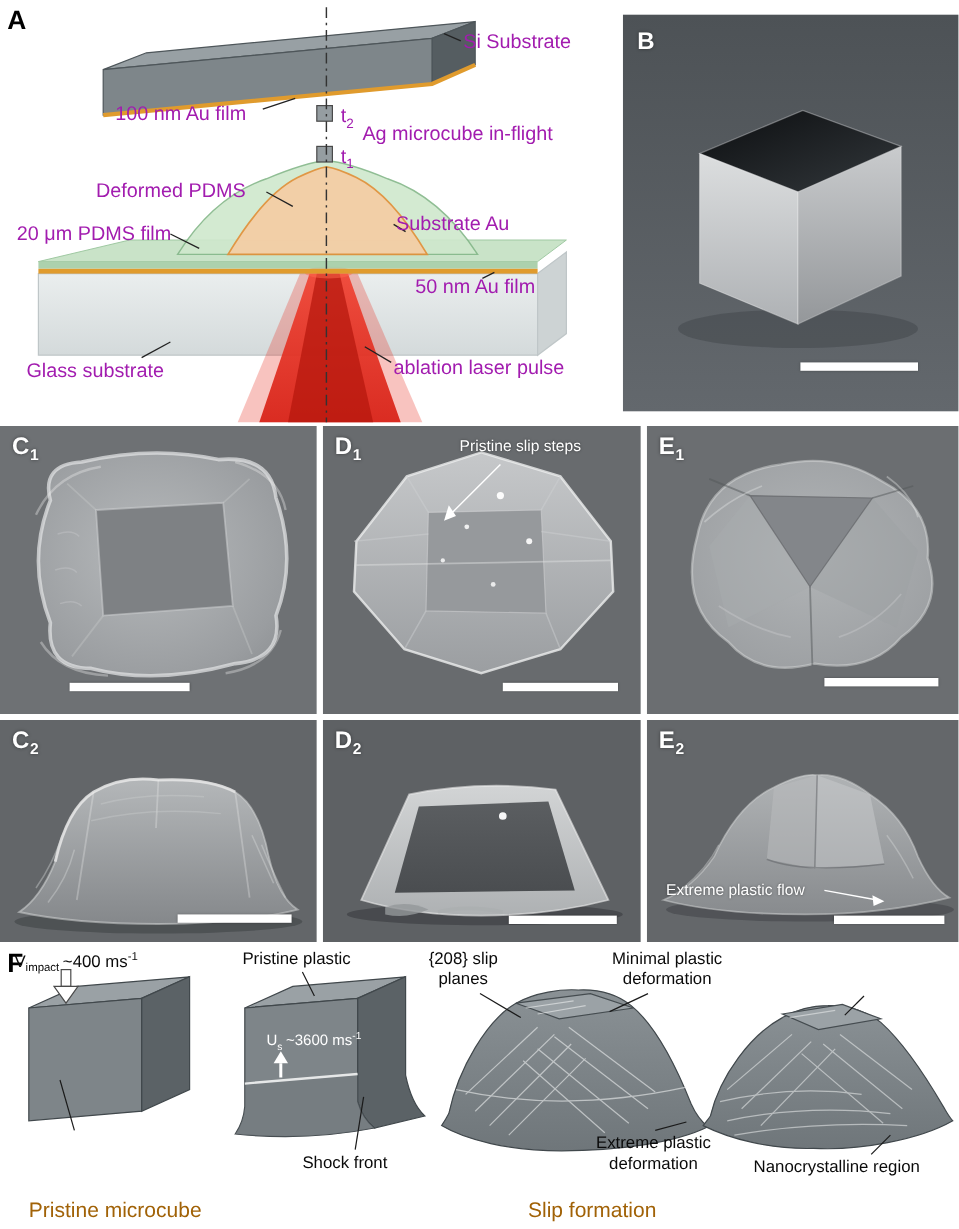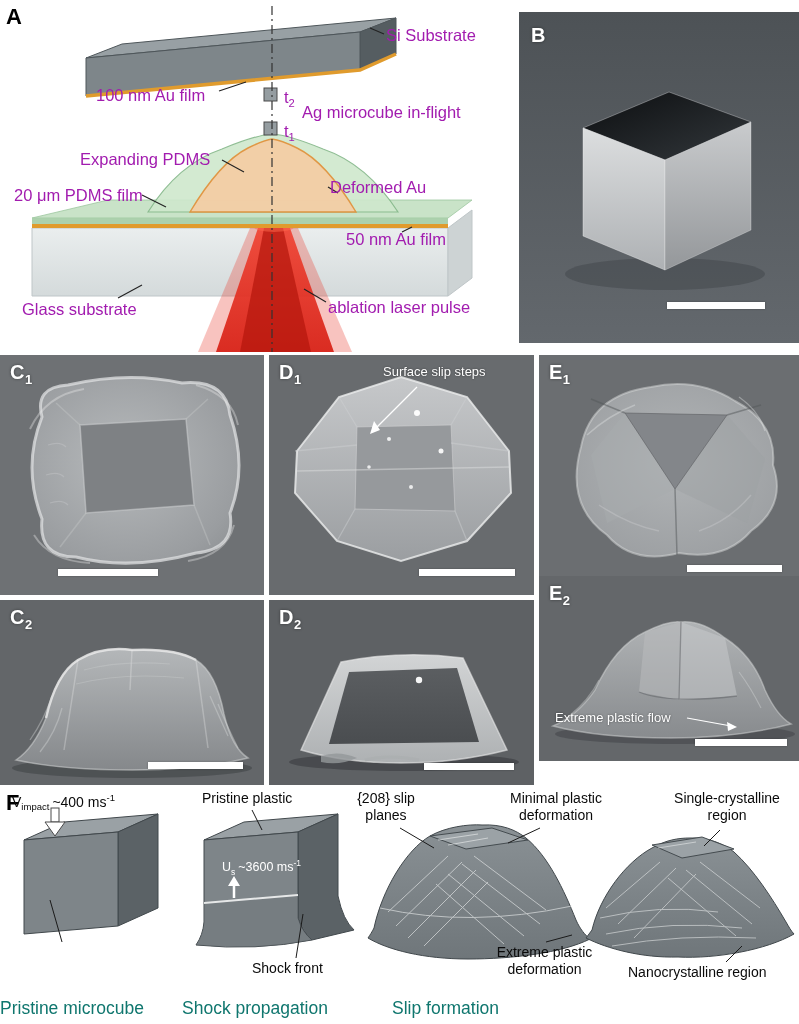--- a/index.html
+++ b/index.html
@@ -10,21 +10,21 @@
   .panel>svg{position:absolute;left:0;top:0}
   .ov{position:absolute;line-height:1.18}
   .lblA{font-size:16.5px;color:#a21caf;white-space:nowrap}
   .letter{font-size:22px;font-weight:700;color:#000}
   .sem-letter{color:#fff;font-weight:700;font-size:20px;letter-spacing:.5px;text-shadow:0 0 3px rgba(0,0,0,.45)}
   .sem-letter sub{font-size:13px}
   .sem-annot{color:#fff;font-size:13px;white-space:nowrap;text-shadow:0 0 2px rgba(0,0,0,.5)}
   .scalebar{position:absolute;background:#fff;box-shadow:0 0 2px rgba(0,0,0,.35)}
   .f-label{font-size:14px;color:#0a0a0a;white-space:pre-line}
   .center{text-align:center}
-  .f-caption{font-size:17.5px;color:#0f766e;text-align:left;white-space:nowrap}
+  .f-caption{font-size:17.5px;color:#a16207;text-align:right;white-space:nowrap}
   .u-label{color:#fff;font-size:12.5px;white-space:nowrap}
   sub{font-size:68%}
   sup{font-size:68%}
   .val{margin-left:3px}
 </style>
 </head>
 <body>
 
 <div class="figure">
 
@@ -85,22 +85,22 @@
         <line x1="118" y1="298" x2="142" y2="285"></line>
         <line x1="326" y1="302" x2="304" y2="289"></line>
       </g>
     </svg>
     <span class="ov letter" style="left:6px;top:4px">A</span>
     <span class="ov lblA" style="left:386px;top:26px">Si Substrate</span>
     <span class="ov lblA" style="left:96px;top:86px">100 nm Au film</span>
     <span class="ov lblA" style="left:284px;top:88px"><span>t</span><sub>2</sub></span>
     <span class="ov lblA" style="left:284px;top:122px"><span>t</span><sub>1</sub></span>
     <span class="ov lblA" style="left:302px;top:103px">Ag microcube in-flight</span>
-    <span class="ov lblA" style="left:80px;top:150px">Expanding PDMS</span>
-    <span class="ov lblA" style="left:330px;top:178px">Deformed Au</span>
+    <span class="ov lblA" style="left:80px;top:150px">Deformed PDMS</span>
+    <span class="ov lblA" style="left:330px;top:178px">Substrate Au</span>
     <span class="ov lblA" style="left:14px;top:186px">20 μm PDMS film</span>
     <span class="ov lblA" style="left:346px;top:230px">50 nm Au film</span>
     <span class="ov lblA" style="left:22px;top:300px">Glass substrate</span>
     <span class="ov lblA" style="left:328px;top:298px">ablation laser pulse</span>
   </div>
 
   <div class="panel" style="left:519px;top:12px;width:280px;height:331px">
     <svg width="280" height="331" viewBox="0 0 280 331">
       <defs>
         <linearGradient id="bbg" x1="0" y1="0" x2="0" y2="1">
@@ -178,21 +178,21 @@
         <circle cx="120" cy="84" r="2" fill="#fff" opacity="0.85"></circle>
         <circle cx="142" cy="132" r="2" fill="#fff" opacity="0.8"></circle>
         <circle cx="100" cy="112" r="1.8" fill="#fff" opacity="0.8"></circle>
       </g>
       <g>
         <line x1="148" y1="32" x2="106" y2="74" stroke="#fff" stroke-width="1.2"></line>
         <polygon points="101,79 111,75 105,66" fill="#fff"></polygon>
       </g>
     </svg>
     <span class="ov sem-letter" style="left:10px;top:6px"><span>D</span><sub>1</sub></span>
-    <span class="ov sem-annot" style="left:114px;top:9px">Surface slip steps</span>
+    <span class="ov sem-annot" style="left:114px;top:9px">Pristine slip steps</span>
     <div class="scalebar" style="left:150px;top:214px;width:96px;height:7px"></div>
   </div>
 
   <div class="panel" style="left:539px;top:355px;width:260px;height:240px">
     <svg width="260" height="240" viewBox="0 0 260 240">
       <defs>
         <radialGradient id="e1g" cx="0.5" cy="0.45" r="0.75">
           <stop offset="0" stop-color="#b2b5b7"></stop>
             <stop offset="1" stop-color="#979a9d"></stop>
         </radialGradient>
@@ -253,21 +253,21 @@
         <polygon points="80,72 188,68 210,142 60,144" fill="url(#d2face)"></polygon>
         <circle cx="150" cy="80" r="3.2" fill="#fff" opacity="0.95"></circle>
         <path d="M 52 156 Q 70 150 88 158 Q 70 166 52 162 Z" fill="#94979a" opacity="0.8"></path>
         <path d="M 96 160 Q 120 154 150 160" stroke="#aaadaf" stroke-width="3" opacity="0.6" fill="none"></path>
       </g>
     </svg>
     <span class="ov sem-letter" style="left:10px;top:6px"><span>D</span><sub>2</sub></span>
     <div class="scalebar" style="left:155px;top:163px;width:90px;height:7px"></div>
   </div>
 
-  <div class="panel" style="left:539px;top:576px;width:260px;height:238px">
+  <div class="panel" style="left:539px;top:600px;width:260px;height:238px">
     <svg width="260" height="185" viewBox="0 0 260 185">
       <defs>
         <linearGradient id="e2g" x1="0" y1="0" x2="0" y2="1">
           <stop offset="0" stop-color="#b0b3b5"></stop>
             <stop offset="1" stop-color="#888b8e"></stop>
         </linearGradient>
       </defs>
       <rect width="260" height="185" fill="#64676a"></rect>
       <ellipse cx="136" cy="158" rx="120" ry="10" fill="#35383b" opacity="0.4"></ellipse>
       <g>
@@ -362,28 +362,25 @@
       <line x1="726" y1="174" x2="742" y2="158" stroke="#1a1a1a" stroke-width="1"></line>
     </svg>
 
     <span class="ov letter" style="left:6px;top:2px">F</span>
     <span class="ov f-label" style="left:12px;top:4px;white-space:nowrap"><span>V</span><sub>impact</sub><span class="val">~400 ms</span><sup>-1</sup></span>
     <span class="ov f-caption" style="left:0;top:210px;width:168px">Pristine microcube</span>
 
     <span class="ov f-label" style="left:202px;top:2px;white-space:nowrap">Pristine plastic</span>
     <span class="ov u-label" style="left:222px;top:70px"><span>U</span><sub>s</sub><span class="val">~3600 ms</span><sup>-1</sup></span>
     <span class="ov f-label" style="left:252px;top:172px;white-space:nowrap">Shock front</span>
-    <span class="ov f-caption" style="left:182px;top:210px;width:175px">Shock propagation</span>
 
     <span class="ov f-label center" style="left:336px;top:2px;width:100px">{208} slip
 planes</span>
     <span class="ov f-label center" style="left:486px;top:2px;width:140px">Minimal plastic
 deformation</span>
     <span class="ov f-label center" style="left:472px;top:156px;width:145px">Extreme plastic
 deformation</span>
     <span class="ov f-caption" style="left:392px;top:210px;width:155px">Slip formation</span>
 
-    <span class="ov f-label center" style="left:656px;top:2px;width:142px">Single-crystalline
-region</span>
     <span class="ov f-label" style="left:628px;top:176px;width:168px;white-space:nowrap">Nanocrystalline region</span>
   </div>
 
 </div>
 
 </body></html>

